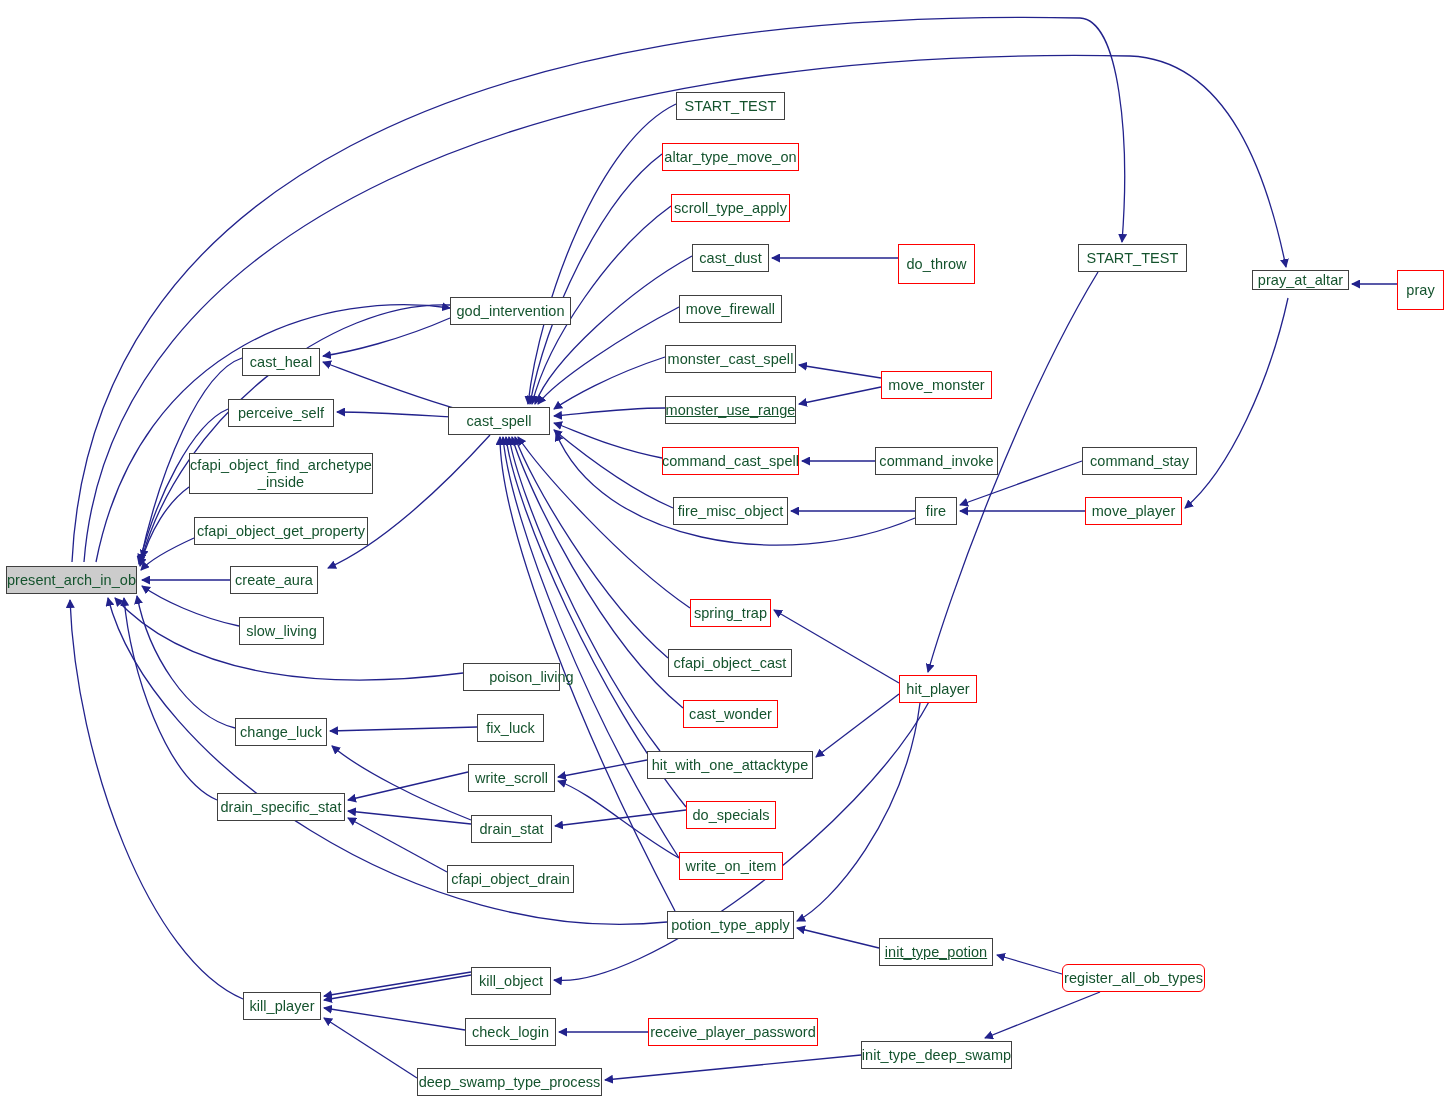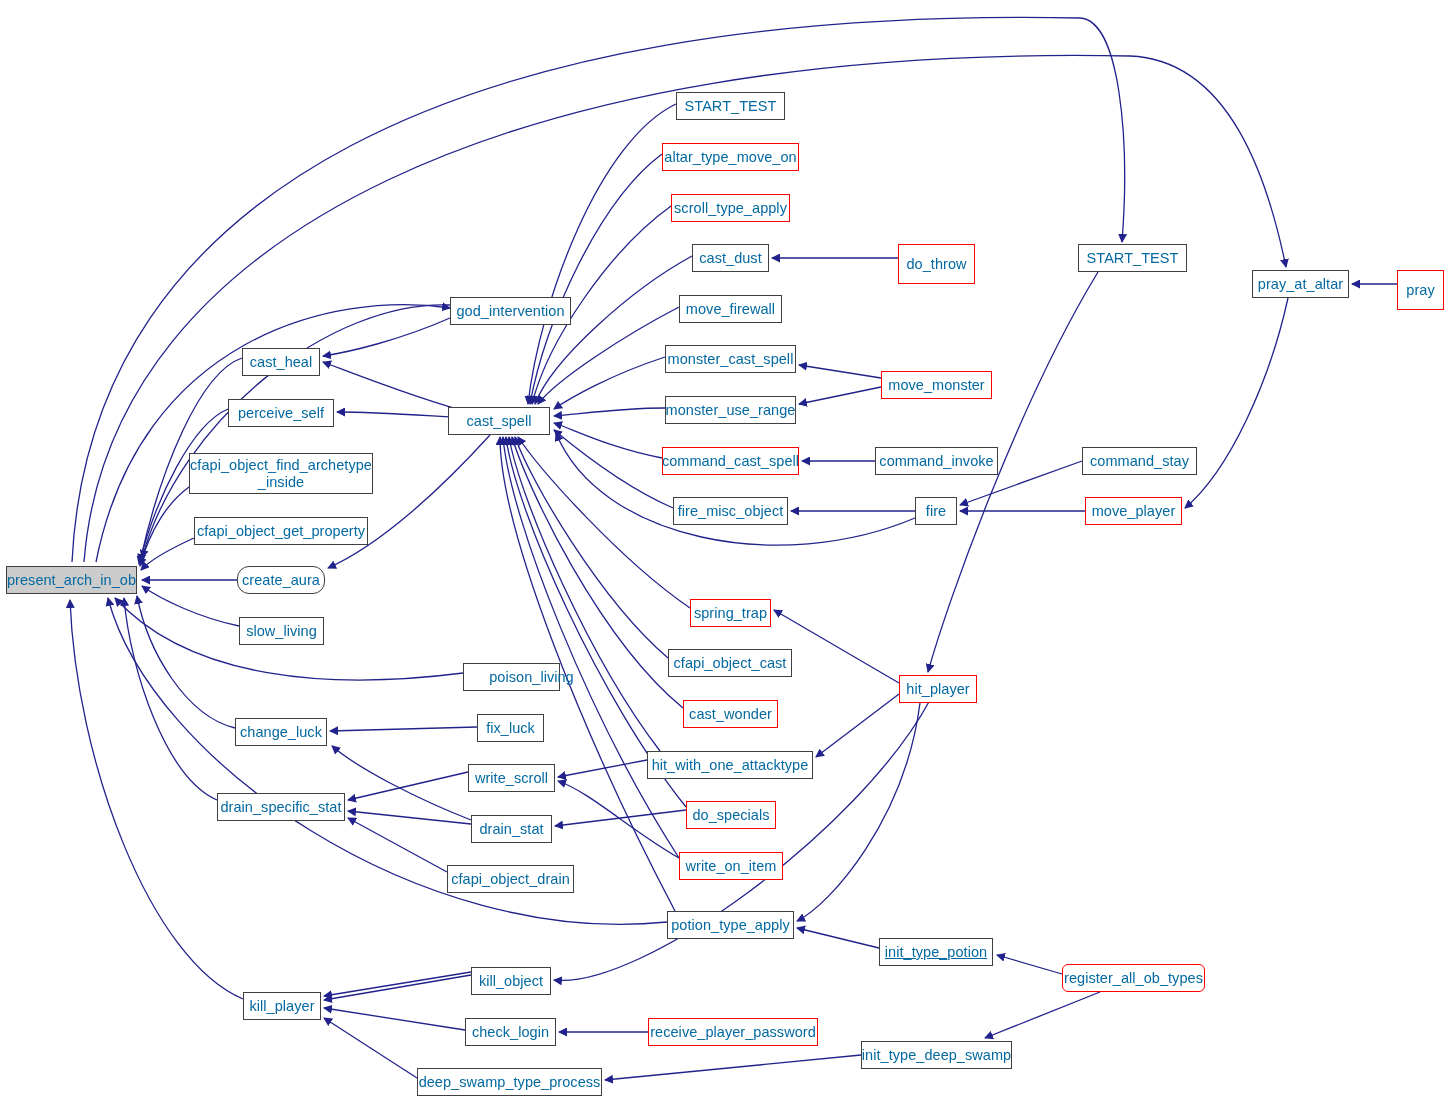--- a/index.html
+++ b/index.html
@@ -2,21 +2,21 @@
 <html><head>
 <meta charset="utf-8">
 <title>present_arch_in_ob caller graph</title>
 <style>
   html,body{margin:0;padding:0;background:#ffffff;}
   body{font-family:"Liberation Sans","DejaVu Sans",sans-serif;}
   #graph{position:relative;width:1451px;height:1101px;overflow:hidden;background:#fff;}
   #edges{position:absolute;left:0;top:0;width:1451px;height:1101px;pointer-events:none;}
   .node{position:absolute;box-sizing:border-box;display:flex;align-items:center;
         justify-content:center;text-align:center;background:#ffffff;
-        border:1px solid #404040;font-size:14.5px;line-height:1.12;color:#0369a1;
+        border:1px solid #404040;font-size:14.5px;line-height:1.12;color:#14532d;
         white-space:pre;letter-spacing:0.05px;}
   .node.red{border-color:#ff0000;}
   .node.root{background:#cccccc;border-color:#404040;}
   .node span{display:block;pointer-events:none;}
 </style>
 </head>
 <body>
 
 <div id="graph">
   <svg id="edges" viewBox="0 0 1451 1101" xmlns="http://www.w3.org/2000/svg">
@@ -96,58 +96,58 @@
       </g>
   </svg>
   <div id="nodes">
       <div class="node root" style="left: 6px; top: 566px; width: 131px; height: 28px;"><span>present_arch_in_ob</span></div>
       <div class="node" style="left: 450px; top: 297px; width: 121px; height: 28px;"><span>god_intervention</span></div>
       <div class="node" style="left: 242px; top: 348px; width: 78px; height: 28px;"><span>cast_heal</span></div>
       <div class="node" style="left: 228px; top: 399px; width: 106px; height: 28px;"><span>perceive_self</span></div>
       <div class="node" style="left: 189px; top: 453px; width: 184px; height: 41px;"><span>cfapi_object_find_archetype
 _inside</span></div>
       <div class="node" style="left: 194px; top: 517px; width: 174px; height: 28px;"><span>cfapi_object_get_property</span></div>
-      <div class="node" style="left: 237px; top: 566px; width: 88px; height: 28px; border-radius: 12px;"><span>create_aura</span></div>
+      <div class="node" style="left: 230px; top: 566px; width: 88px; height: 28px;"><span>create_aura</span></div>
       <div class="node" style="left: 239px; top: 617px; width: 85px; height: 28px;"><span>slow_living</span></div>
       <div class="node" style="left: 235px; top: 718px; width: 92px; height: 28px;"><span>change_luck</span></div>
       <div class="node" style="left: 217px; top: 793px; width: 128px; height: 28px;"><span>drain_specific_stat</span></div>
       <div class="node" style="left: 243px; top: 992px; width: 78px; height: 28px;"><span>kill_player</span></div>
       <div class="node" style="left: 448px; top: 407px; width: 102px; height: 28px;"><span>cast_spell</span></div>
       <div class="node" style="left: 463px; top: 663px; width: 97px; height: 28px; padding-left: 40px;"><span>poison_living</span></div>
       <div class="node" style="left: 477px; top: 714px; width: 67px; height: 28px;"><span>fix_luck</span></div>
       <div class="node" style="left: 468px; top: 764px; width: 87px; height: 28px;"><span>write_scroll</span></div>
       <div class="node" style="left: 471px; top: 815px; width: 81px; height: 28px;"><span>drain_stat</span></div>
       <div class="node" style="left: 447px; top: 865px; width: 127px; height: 28px;"><span>cfapi_object_drain</span></div>
       <div class="node" style="left: 471px; top: 967px; width: 80px; height: 28px;"><span>kill_object</span></div>
       <div class="node" style="left: 465px; top: 1018px; width: 91px; height: 28px;"><span>check_login</span></div>
       <div class="node" style="left: 417px; top: 1068px; width: 185px; height: 28px;"><span>deep_swamp_type_process</span></div>
       <div class="node" style="left: 676px; top: 92px; width: 109px; height: 28px;"><span>START_TEST</span></div>
       <div class="node red" style="left: 662px; top: 143px; width: 137px; height: 28px;"><span>altar_type_move_on</span></div>
       <div class="node red" style="left: 671px; top: 194px; width: 119px; height: 28px;"><span>scroll_type_apply</span></div>
       <div class="node" style="left: 692px; top: 244px; width: 77px; height: 28px;"><span>cast_dust</span></div>
       <div class="node" style="left: 679px; top: 295px; width: 103px; height: 28px;"><span>move_firewall</span></div>
       <div class="node" style="left: 665px; top: 345px; width: 131px; height: 28px;"><span>monster_cast_spell</span></div>
-      <div class="node" style="left: 665px; top: 396px; width: 131px; height: 28px;"><span>monster_use_range</span></div>
+      <div class="node" style="left: 665px; top: 396px; width: 131px; height: 28px; text-decoration: underline;"><span>monster_use_range</span></div>
       <div class="node red" style="left: 662px; top: 447px; width: 137px; height: 28px;"><span>command_cast_spell</span></div>
       <div class="node" style="left: 673px; top: 497px; width: 115px; height: 28px;"><span>fire_misc_object</span></div>
       <div class="node red" style="left: 690px; top: 599px; width: 81px; height: 28px;"><span>spring_trap</span></div>
       <div class="node" style="left: 668px; top: 649px; width: 124px; height: 28px;"><span>cfapi_object_cast</span></div>
       <div class="node red" style="left: 683px; top: 700px; width: 95px; height: 28px;"><span>cast_wonder</span></div>
       <div class="node" style="left: 647px; top: 751px; width: 166px; height: 28px;"><span>hit_with_one_attacktype</span></div>
       <div class="node red" style="left: 686px; top: 801px; width: 90px; height: 28px;"><span>do_specials</span></div>
       <div class="node red" style="left: 679px; top: 852px; width: 104px; height: 28px;"><span>write_on_item</span></div>
       <div class="node" style="left: 667px; top: 911px; width: 127px; height: 28px;"><span>potion_type_apply</span></div>
       <div class="node red" style="left: 898px; top: 244px; width: 77px; height: 40px;"><span>do_throw</span></div>
       <div class="node red" style="left: 881px; top: 371px; width: 111px; height: 28px;"><span>move_monster</span></div>
       <div class="node" style="left: 875px; top: 447px; width: 123px; height: 28px;"><span>command_invoke</span></div>
       <div class="node" style="left: 915px; top: 497px; width: 42px; height: 28px;"><span>fire</span></div>
       <div class="node red" style="left: 899px; top: 675px; width: 78px; height: 28px;"><span>hit_player</span></div>
       <div class="node" style="left: 879px; top: 938px; width: 114px; height: 28px; text-decoration: underline;"><span>init_type_potion</span></div>
       <div class="node" style="left: 861px; top: 1041px; width: 151px; height: 28px;"><span>init_type_deep_swamp</span></div>
       <div class="node red" style="left: 648px; top: 1018px; width: 170px; height: 28px;"><span>receive_player_password</span></div>
       <div class="node" style="left: 1078px; top: 244px; width: 109px; height: 28px;"><span>START_TEST</span></div>
       <div class="node" style="left: 1082px; top: 447px; width: 115px; height: 28px;"><span>command_stay</span></div>
       <div class="node red" style="left: 1085px; top: 497px; width: 97px; height: 28px;"><span>move_player</span></div>
-      <div class="node" style="left: 1252px; top: 270px; width: 97px; height: 28px; align-items: center;"><span>pray_at_altar</span></div>
+      <div class="node" style="left: 1252px; top: 270px; width: 97px; height: 20px; align-items: center;"><span>pray_at_altar</span></div>
       <div class="node red" style="left: 1062px; top: 964px; width: 143px; height: 28px; border-radius: 6px;"><span>register_all_ob_types</span></div>
       <div class="node red" style="left: 1397px; top: 270px; width: 47px; height: 40px;"><span>pray</span></div>
     </div>
 </div>
 
 </body></html>

